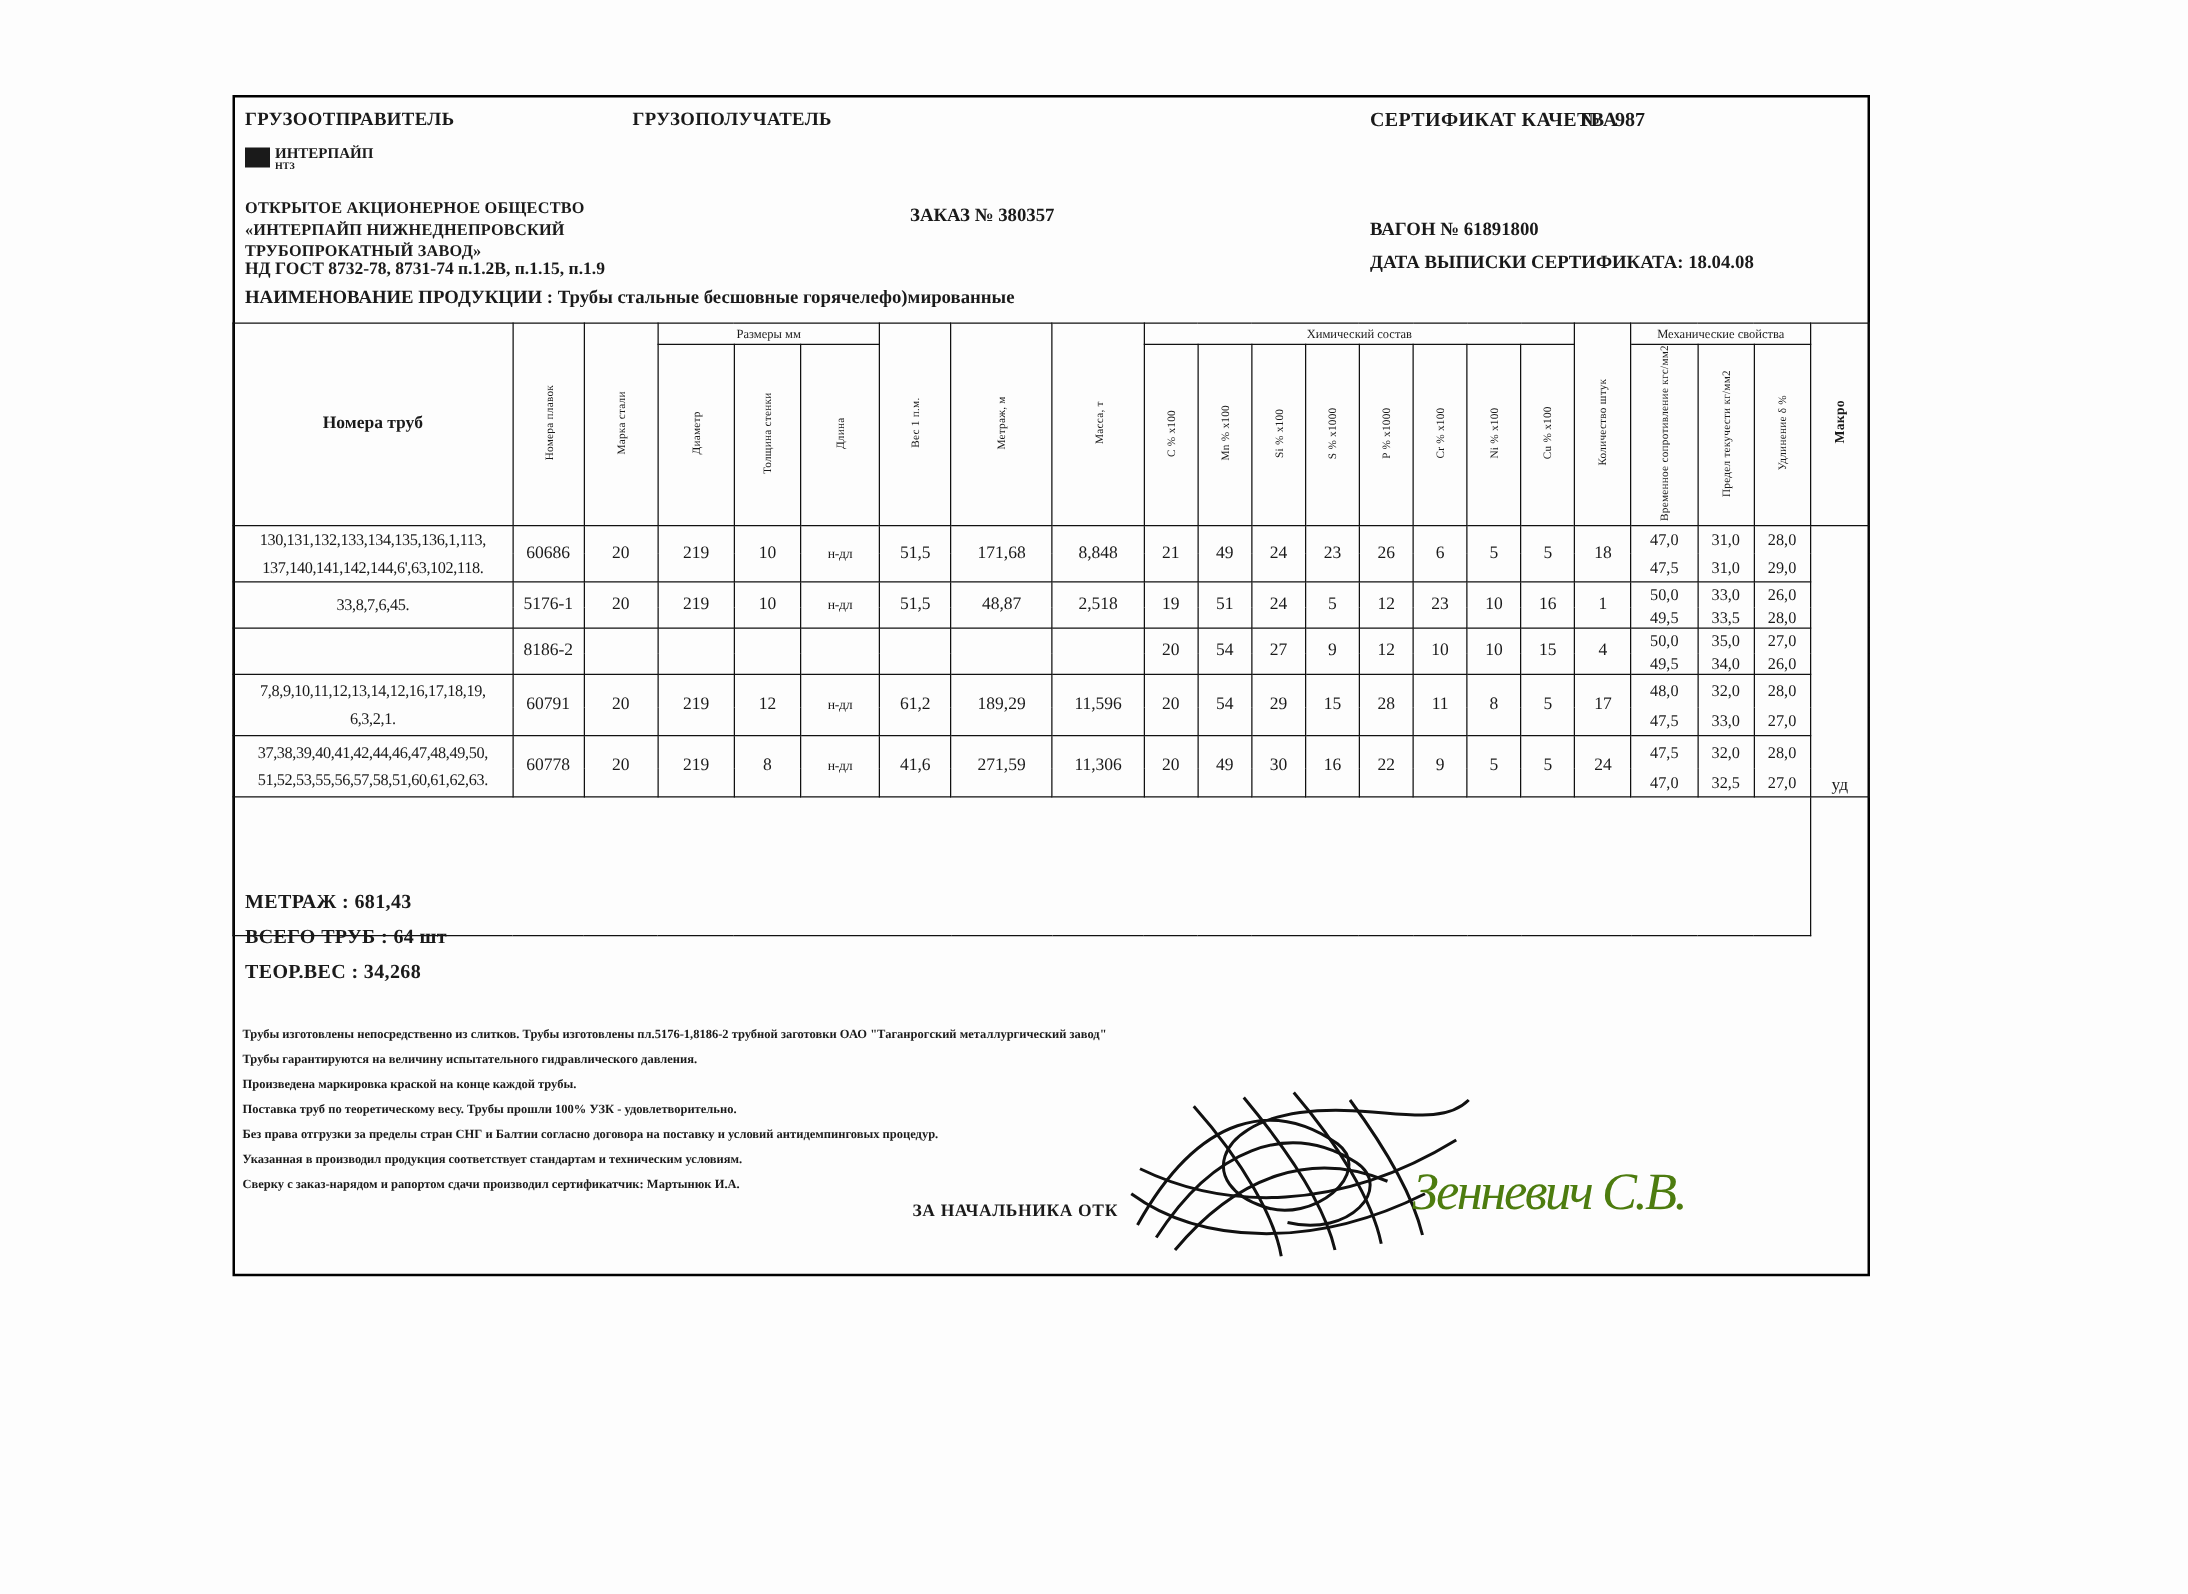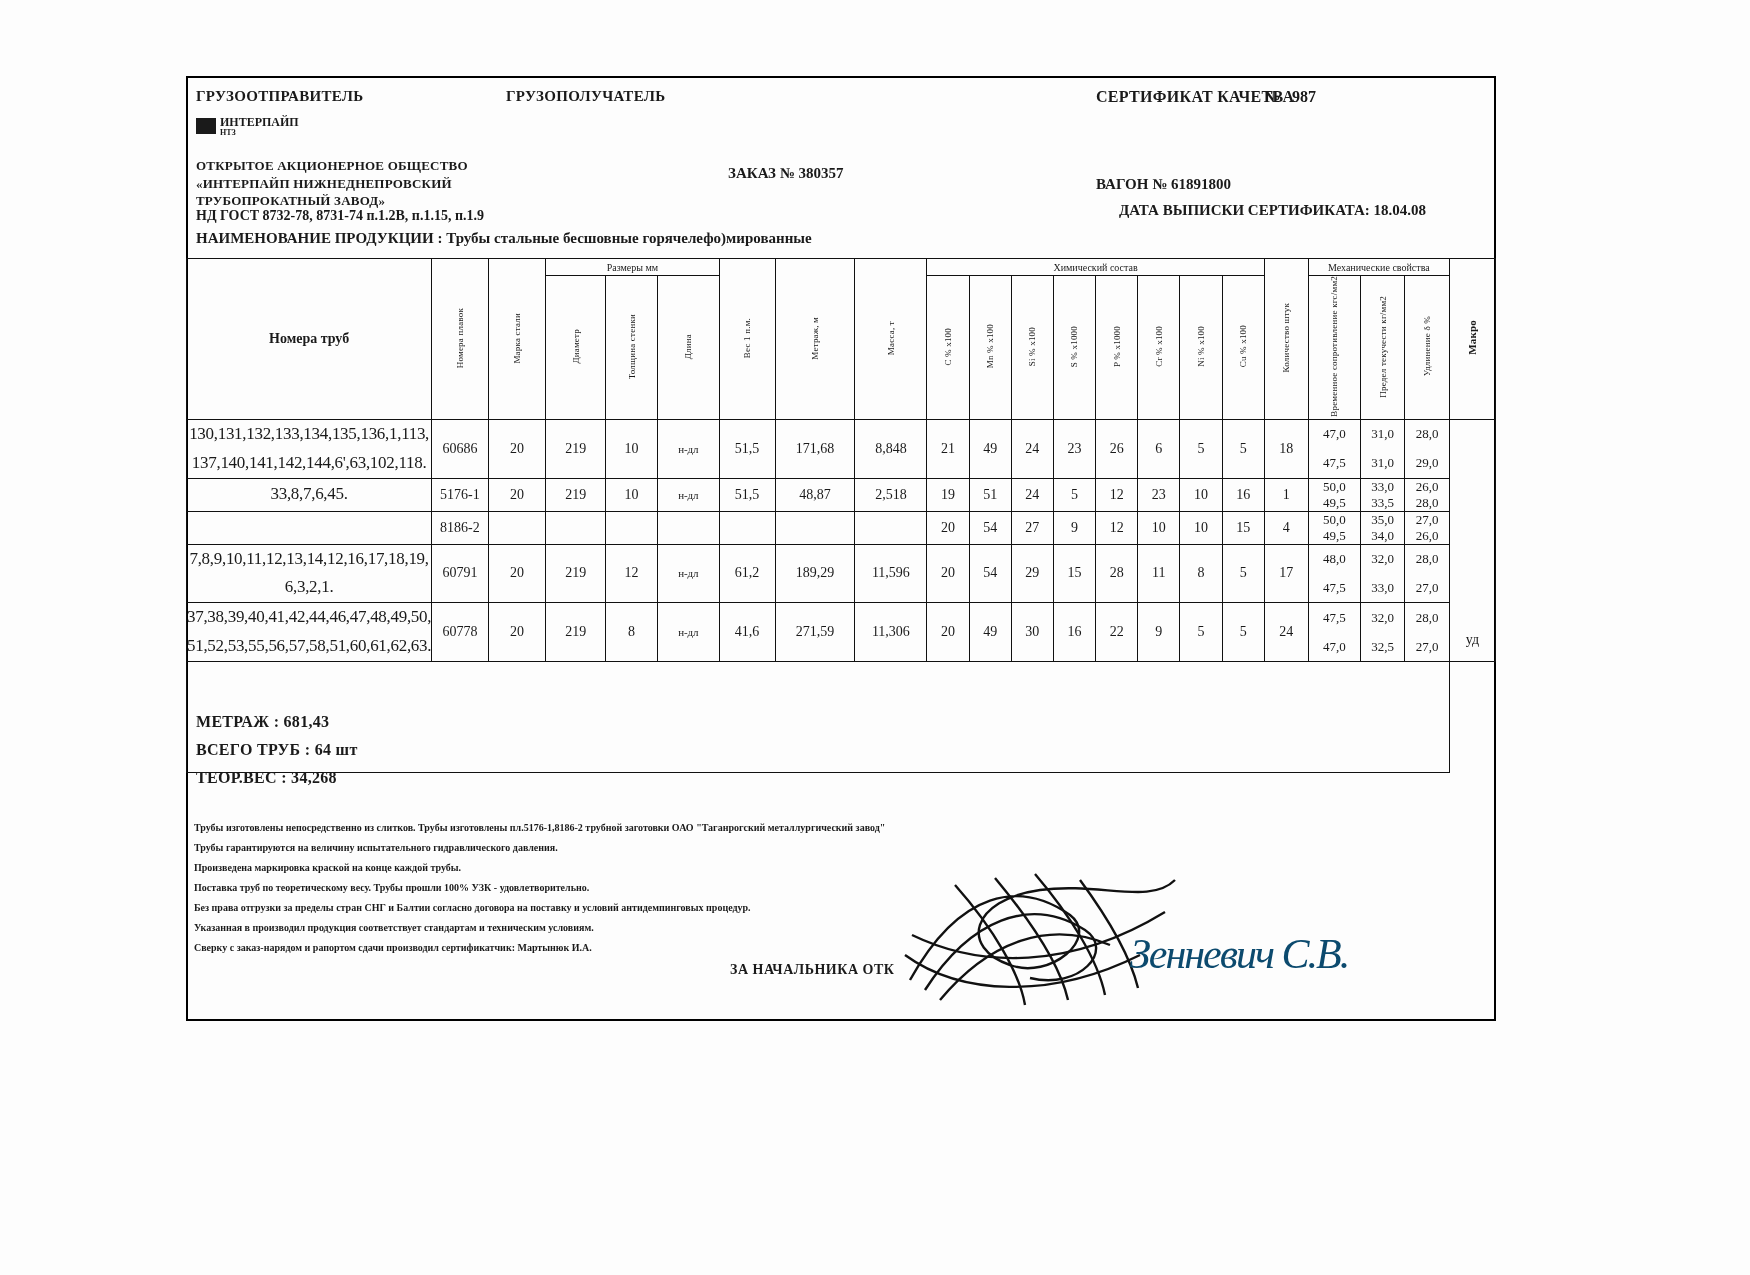--- a/index.html
+++ b/index.html
@@ -49,21 +49,21 @@
   #logo-sub { position: absolute; left: 220px; top: 128px; font-size: 8px; font-weight: bold;}
 
   #company-l1 { left: 196px; top: 158px; font-size: 13px; font-weight: bold; letter-spacing:.2px;}
   #company-l2 { left: 196px; top: 176px; font-size: 13px; font-weight: bold; letter-spacing:.2px;}
   #company-l3 { left: 196px; top: 193px; font-size: 13px; font-weight: bold; letter-spacing:.2px;}
   #nd-line    { left: 196px; top: 208px; font-size: 14px; font-weight: bold;}
   #prod-line  { left: 196px; top: 230px; font-size: 15px; font-weight: bold;}
 
   #order-lbl  { left: 728px; top: 165px; font-size: 15px; font-weight: bold;}
   #wagon-lbl  { left: 1096px; top: 160px; font-size: 15px; font-weight: bold; margin-top: 16px;}
-  #date-lbl   { left: 1096px; top: 202px; font-size: 15px; font-weight: bold; margin-left: 23px;}
+  #date-lbl   { left: 1096px; top: 202px; font-size: 15px; font-weight: bold;}
 
   
   #tbl {
     position: absolute;
     left: 186px;
     top: 258px;
     width: 1310px;
     border-collapse: collapse;
     font-size: 11px;
   }
@@ -84,21 +84,21 @@
     display: inline-block;
   }
   .vert.big { font-size: 11px; font-weight: bold; }
   .grp { font-size: 10px; height: 16px; }
   .hcell { height: 110px; }
   .data { font-size: 14px; font-weight: bold; height: 22px;}
   .data.small { font-size: 11px; font-weight: bold; letter-spacing: -.2px;}
   .tubes {
     text-align: left;
     padding-left: 5px;
-    font-size: 17px;
+    font-size: 13px;
     font-weight: bold;
     letter-spacing: -.3px;
     line-height: 1.7;
   }
   .mech { font-size: 13px; font-weight: bold;}
 
   
   .total {
     position: absolute;
     left: 196px;
@@ -124,21 +124,21 @@
   #notes div { white-space: nowrap; }
   #sign-lbl {
     position: absolute;
     left: 730px; top: 962px;
     font-size: 14px; font-weight: bold;
     letter-spacing: .5px;
   }
   .sig {
     position: absolute;
     font-family: "Liberation Serif", serif;
-    color: #0c4a6e;
+    color: #4d7c0f;
   }
   #sig1 { left: 900px; top: 860px; }
   #sig2 { left: 1130px; top: 930px; }
   #sig2 span {
     font-size: 42px;
     font-style: italic;
     letter-spacing: -2px;
   }
 </style>
 </head>

